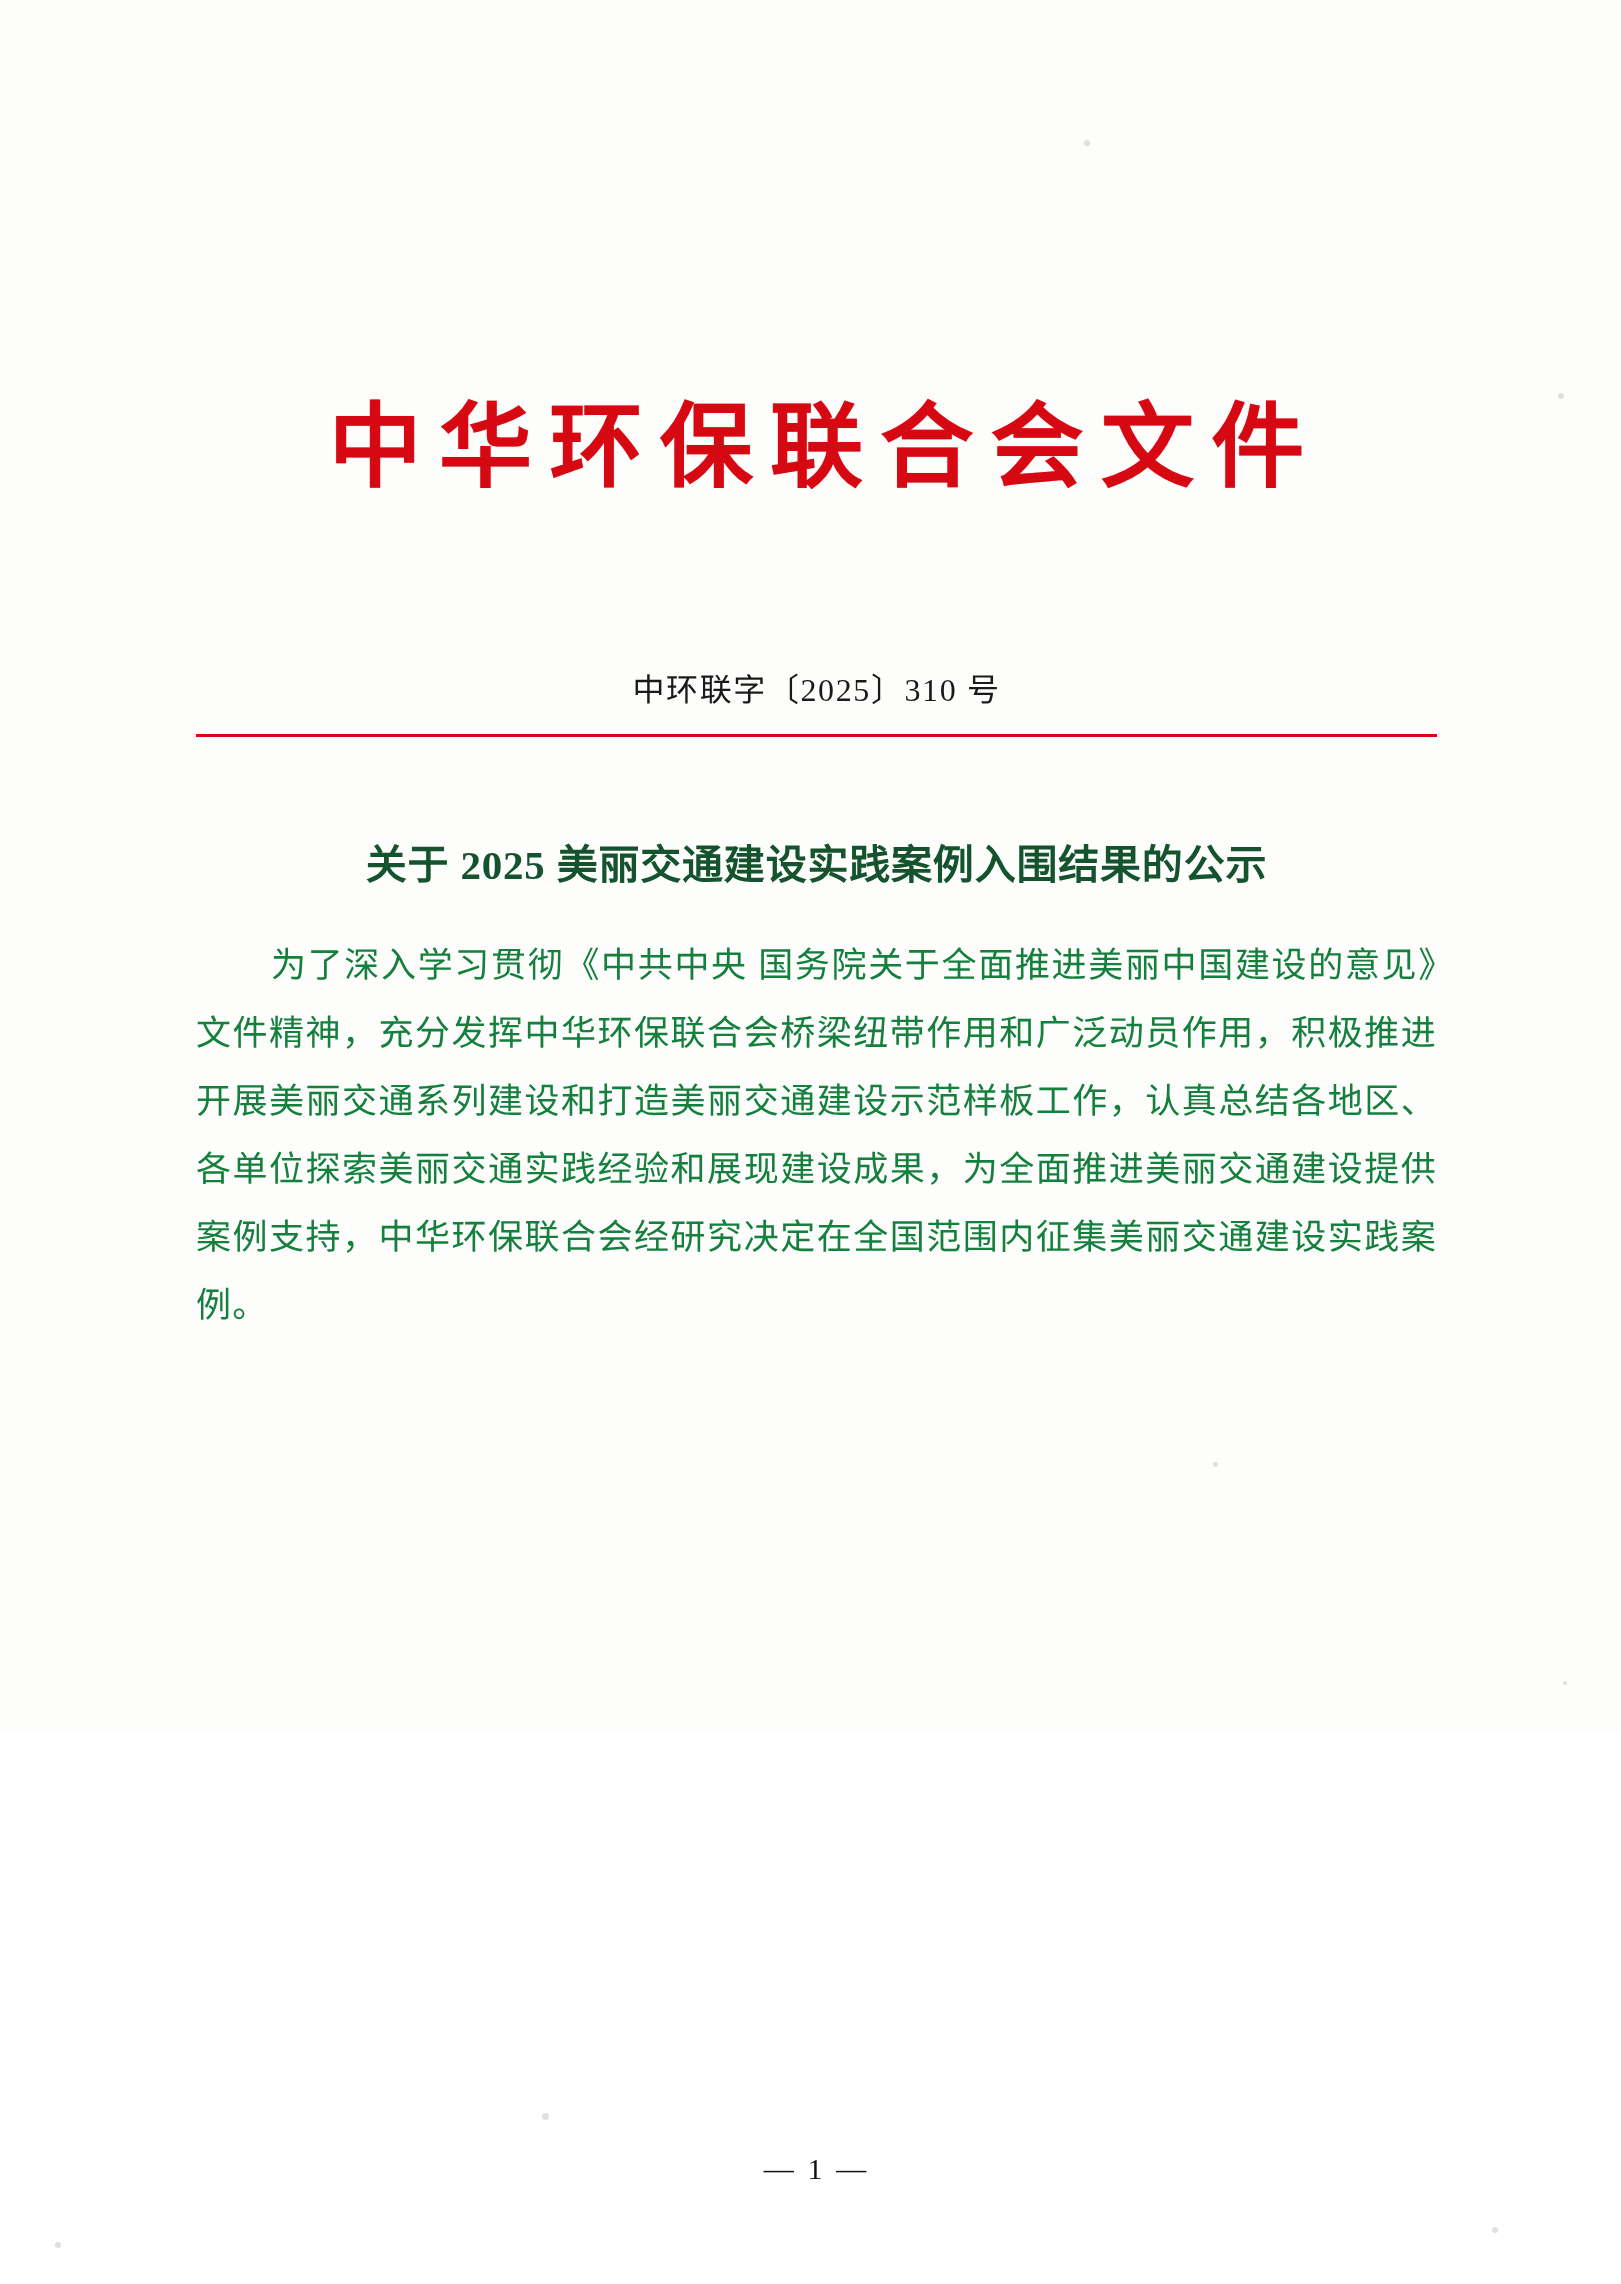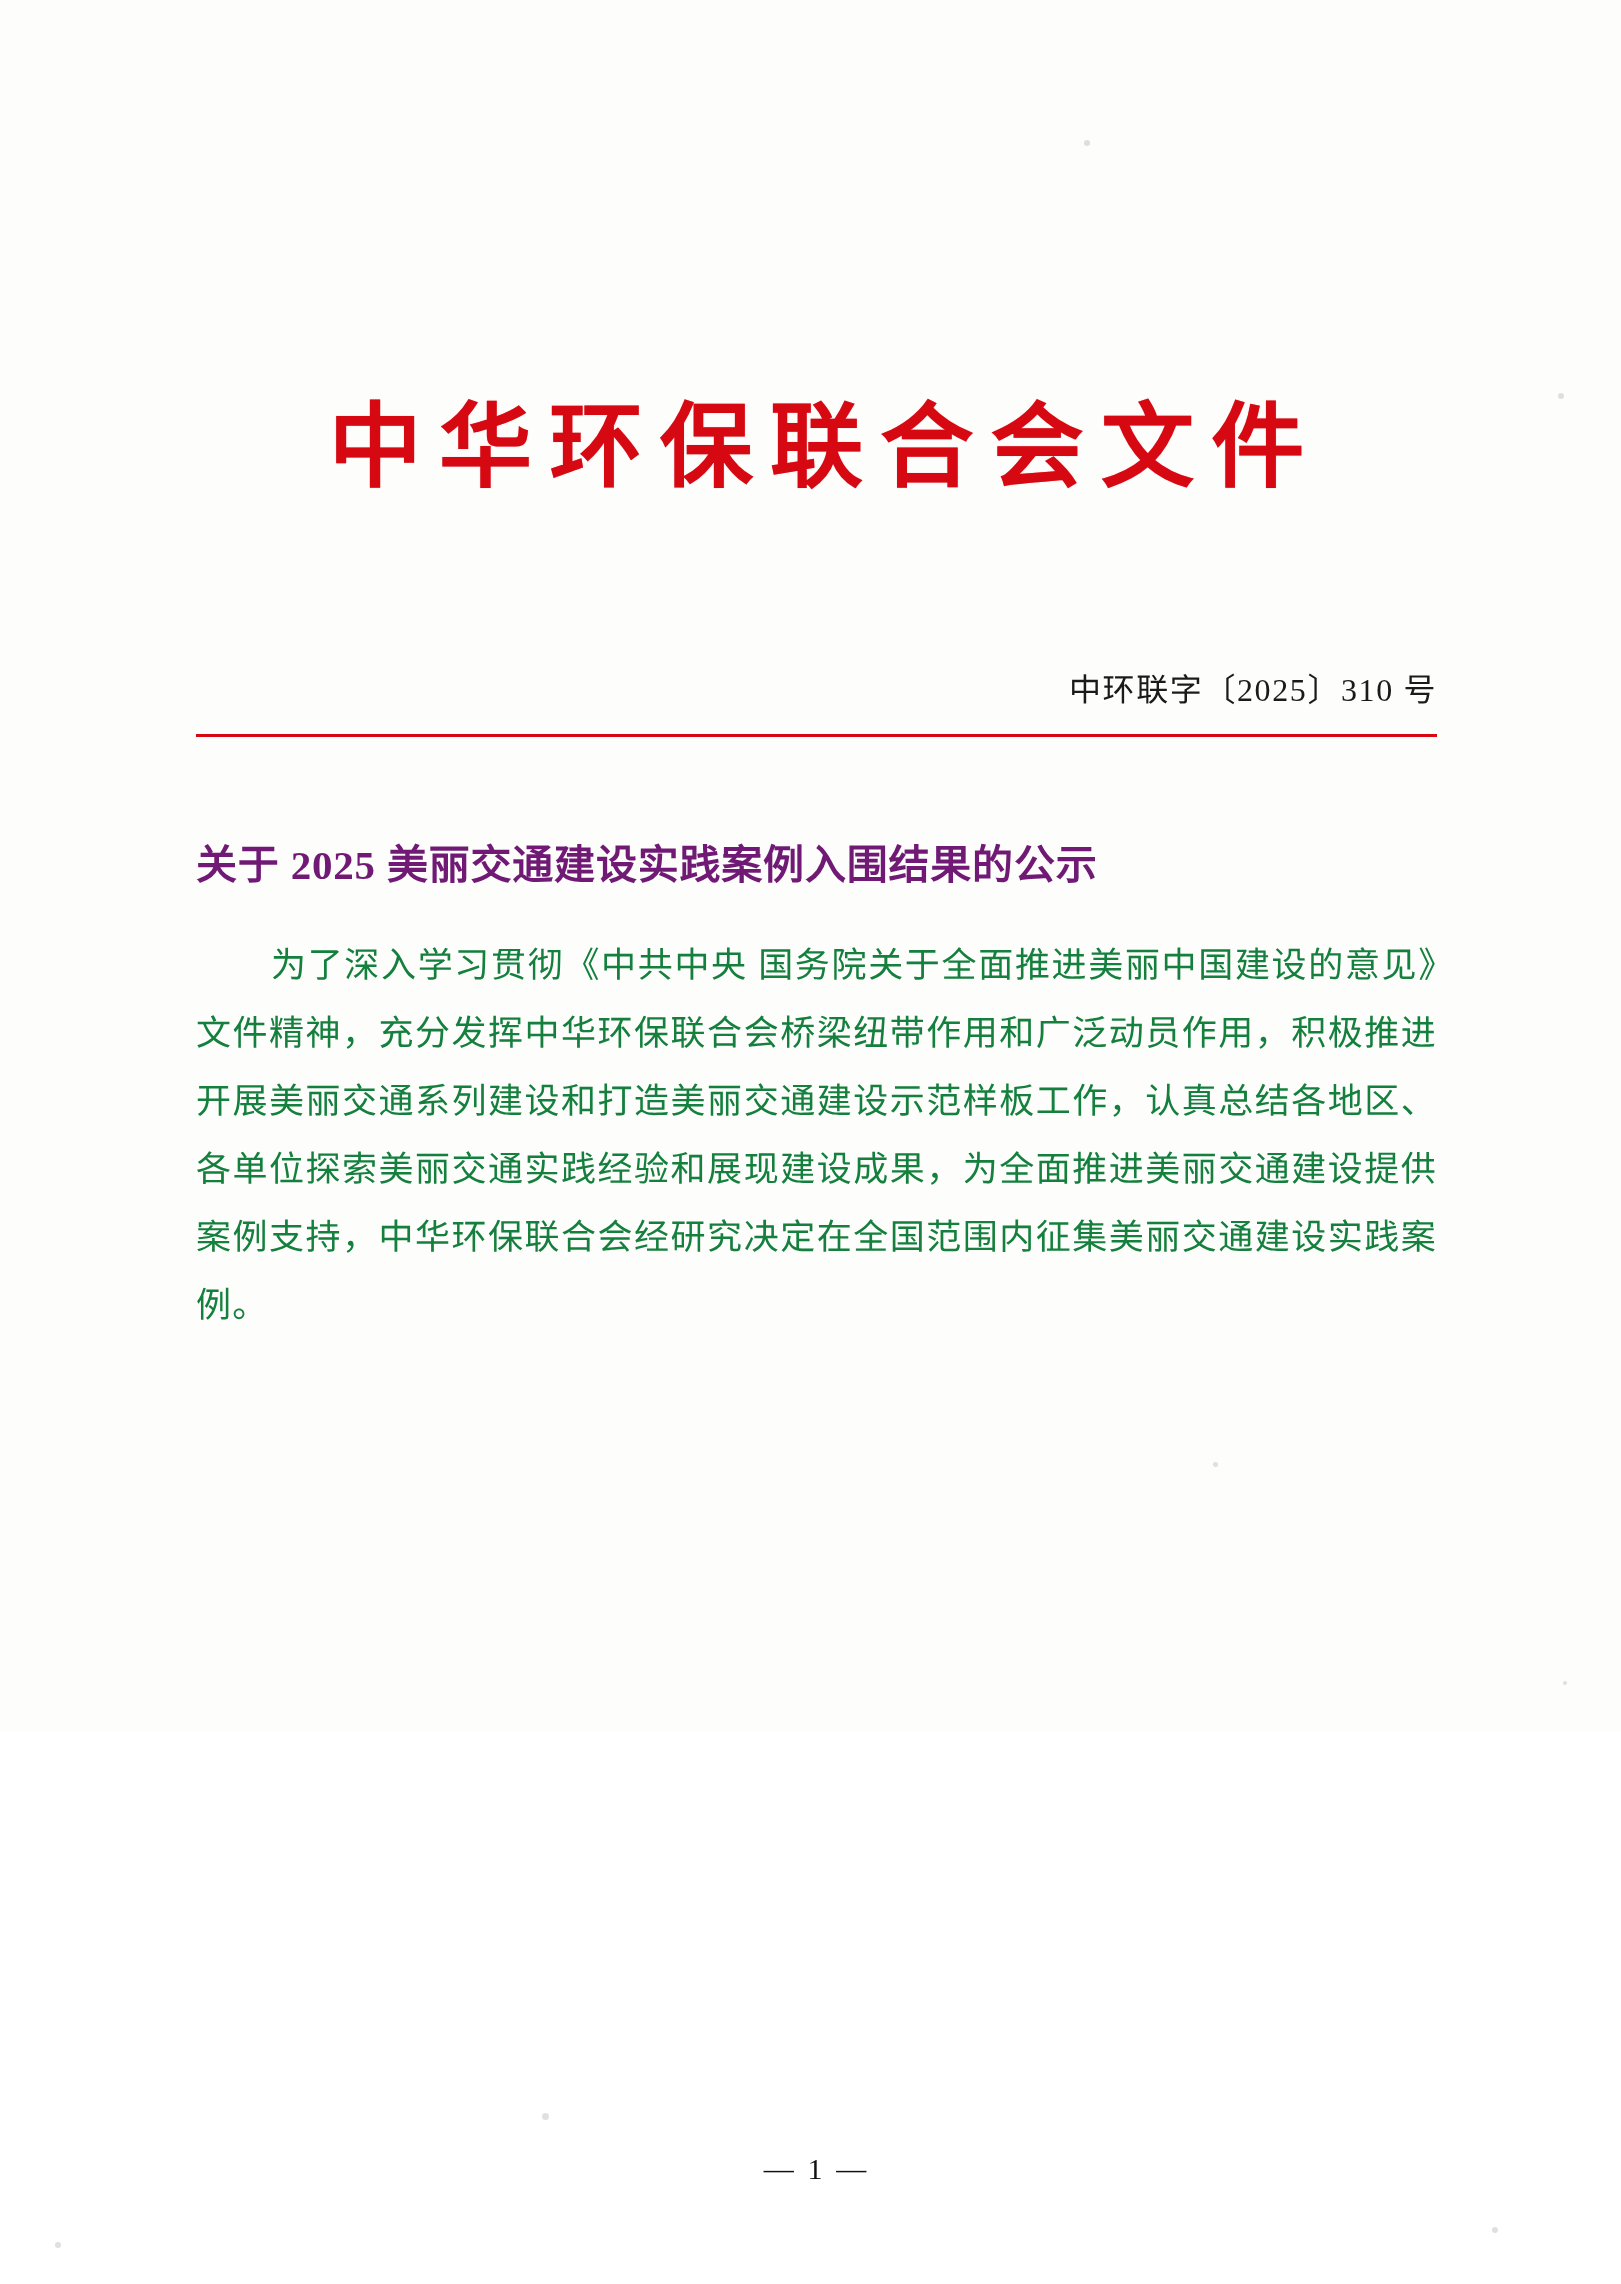--- a/index.html
+++ b/index.html
@@ -49,39 +49,40 @@
     font-size: 93px;
     letter-spacing: 17.3px;
     text-indent: 17.3px;
     line-height: 1.1;
     white-space: nowrap;
     text-shadow: 0 0 0.8px rgba(214,8,18,0.55);
   }
 
   .docnum {
     margin-top: 165px;
-    text-align: right;
+    text-align: center;
     font-size: 32px;
     color: #1a1a1a;
     letter-spacing: 1.6px;
     font-family: "Liberation Serif", serif;
   }
 
   .redrule {
     margin-top: 23.6px;
     height: 3.1px;
     background: #d60812;
     width: 1241px;
   }
 
   .title {
     margin-top: 94px;
+    text-align: center;
     font-size: 41px;
     font-weight: bold;
-    color: #701a75;
+    color: #14532d;
     letter-spacing: 0.8px;
     font-family: "Liberation Serif", serif;
   }
 
   .para {
     margin-top: 41px;
     font-size: 35px;
     line-height: 68px;
     color: #15803d;
     text-align: justify;

